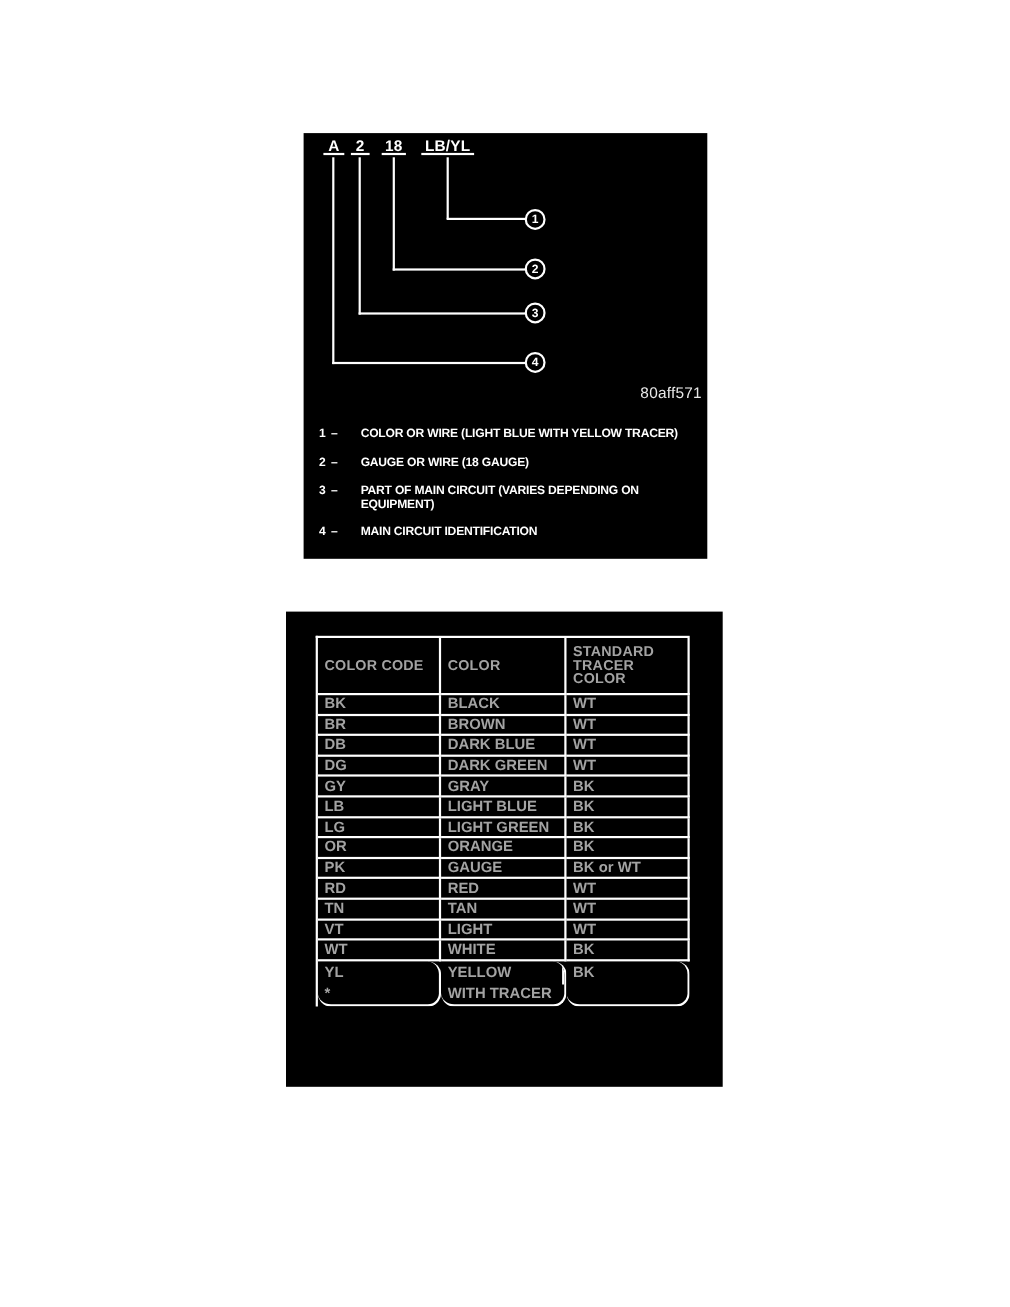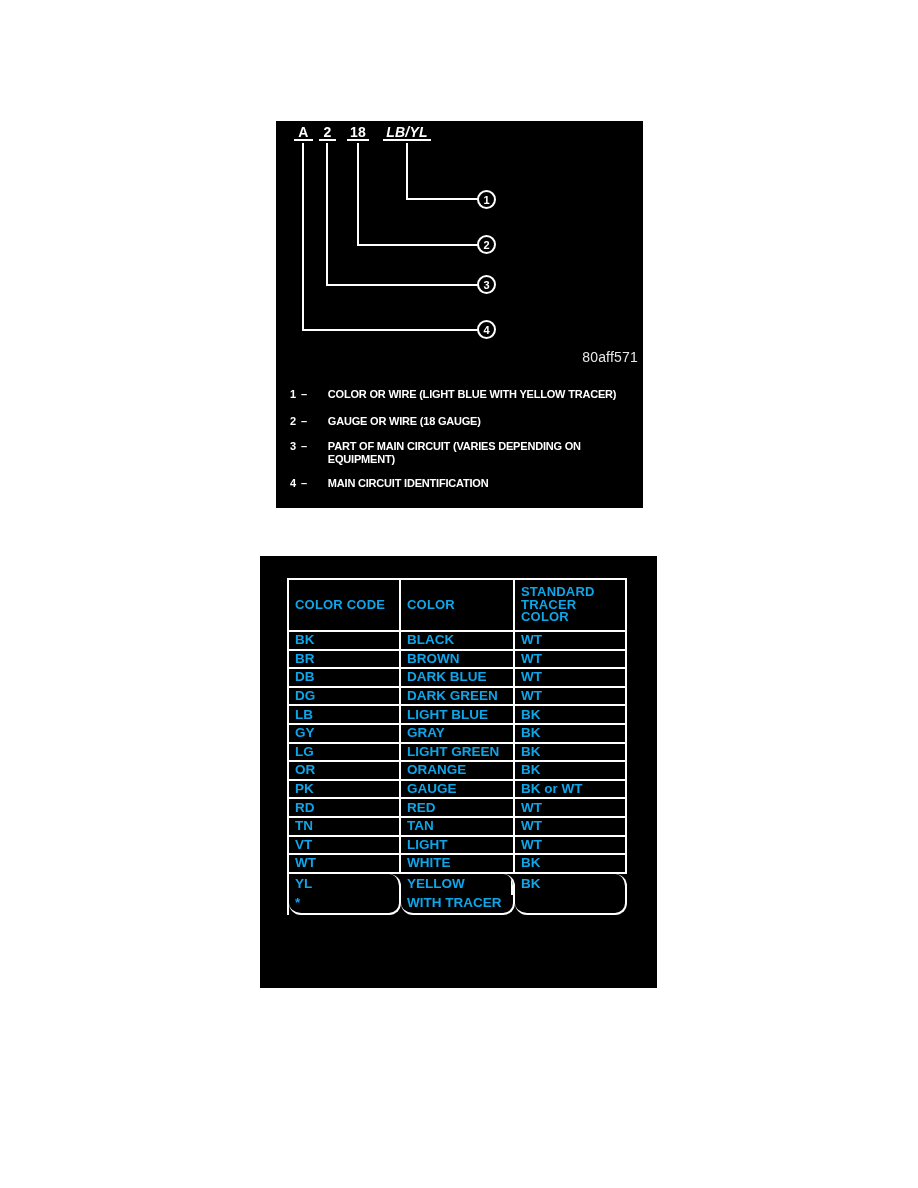--- a/index.html
+++ b/index.html
@@ -30,21 +30,21 @@
     font-weight: bold;
     font-size: 14px;
     line-height: 16px;
     text-align: center;
     letter-spacing: 0.2px;
     white-space: nowrap;
   }
   .lbl-a    { left: 18px;  width: 19px; }
   .lbl-2    { left: 43px;  width: 17px; }
   .lbl-18   { left: 71px;  width: 22px; }
-  .lbl-lbyl { left: 107px; width: 48px; font-style: italic; }
+  .lbl-lbyl { left: 107px; width: 48px; }
 
   
   .vline { position: absolute; width: 2px; background: #ffffff; top: 22px; }
   .vline-a    { left: 26px;  height: 188px; }
   .vline-2    { left: 50px;  height: 143px; }
   .vline-18   { left: 81px;  height: 103px; }
   .vline-lbyl { left: 130px; height: 56px; }
 
   .hline { position: absolute; height: 2px; background: #ffffff; }
   .hline-1 { top: 77px;  left: 130px; width: 72px; }
@@ -106,21 +106,21 @@
   .color-table {
     position: absolute;
     left: 27px;
     top: 22px;
     width: 340px;
     table-layout: fixed;
     border-collapse: separate;
     border-spacing: 0;
     border-top: 2px solid #ffffff;
     border-left: 2px solid #ffffff;
-    color: #0ea5e9;
+    color: #a3a3a3;
     font-weight: bold;
     font-size: 13.5px;
   }
   .color-table th,
   .color-table td {
     border-right: 2px solid #ffffff;
     border-bottom: 2px solid #ffffff;
     text-align: left;
     vertical-align: middle;
     padding: 0 2px 0 6px;
@@ -230,27 +230,27 @@
             <td>DB</td>
             <td>DARK BLUE</td>
             <td>WT</td>
           </tr>
           <tr>
             <td>DG</td>
             <td>DARK GREEN</td>
             <td>WT</td>
           </tr>
           <tr>
+            <td>GY</td>
+            <td>GRAY</td>
+            <td>BK</td>
+          </tr>
+          <tr>
             <td>LB</td>
             <td>LIGHT BLUE</td>
-            <td>BK</td>
-          </tr>
-          <tr>
-            <td>GY</td>
-            <td>GRAY</td>
             <td>BK</td>
           </tr>
           <tr>
             <td>LG</td>
             <td>LIGHT GREEN</td>
             <td>BK</td>
           </tr>
           <tr>
             <td>OR</td>
             <td>ORANGE</td>

